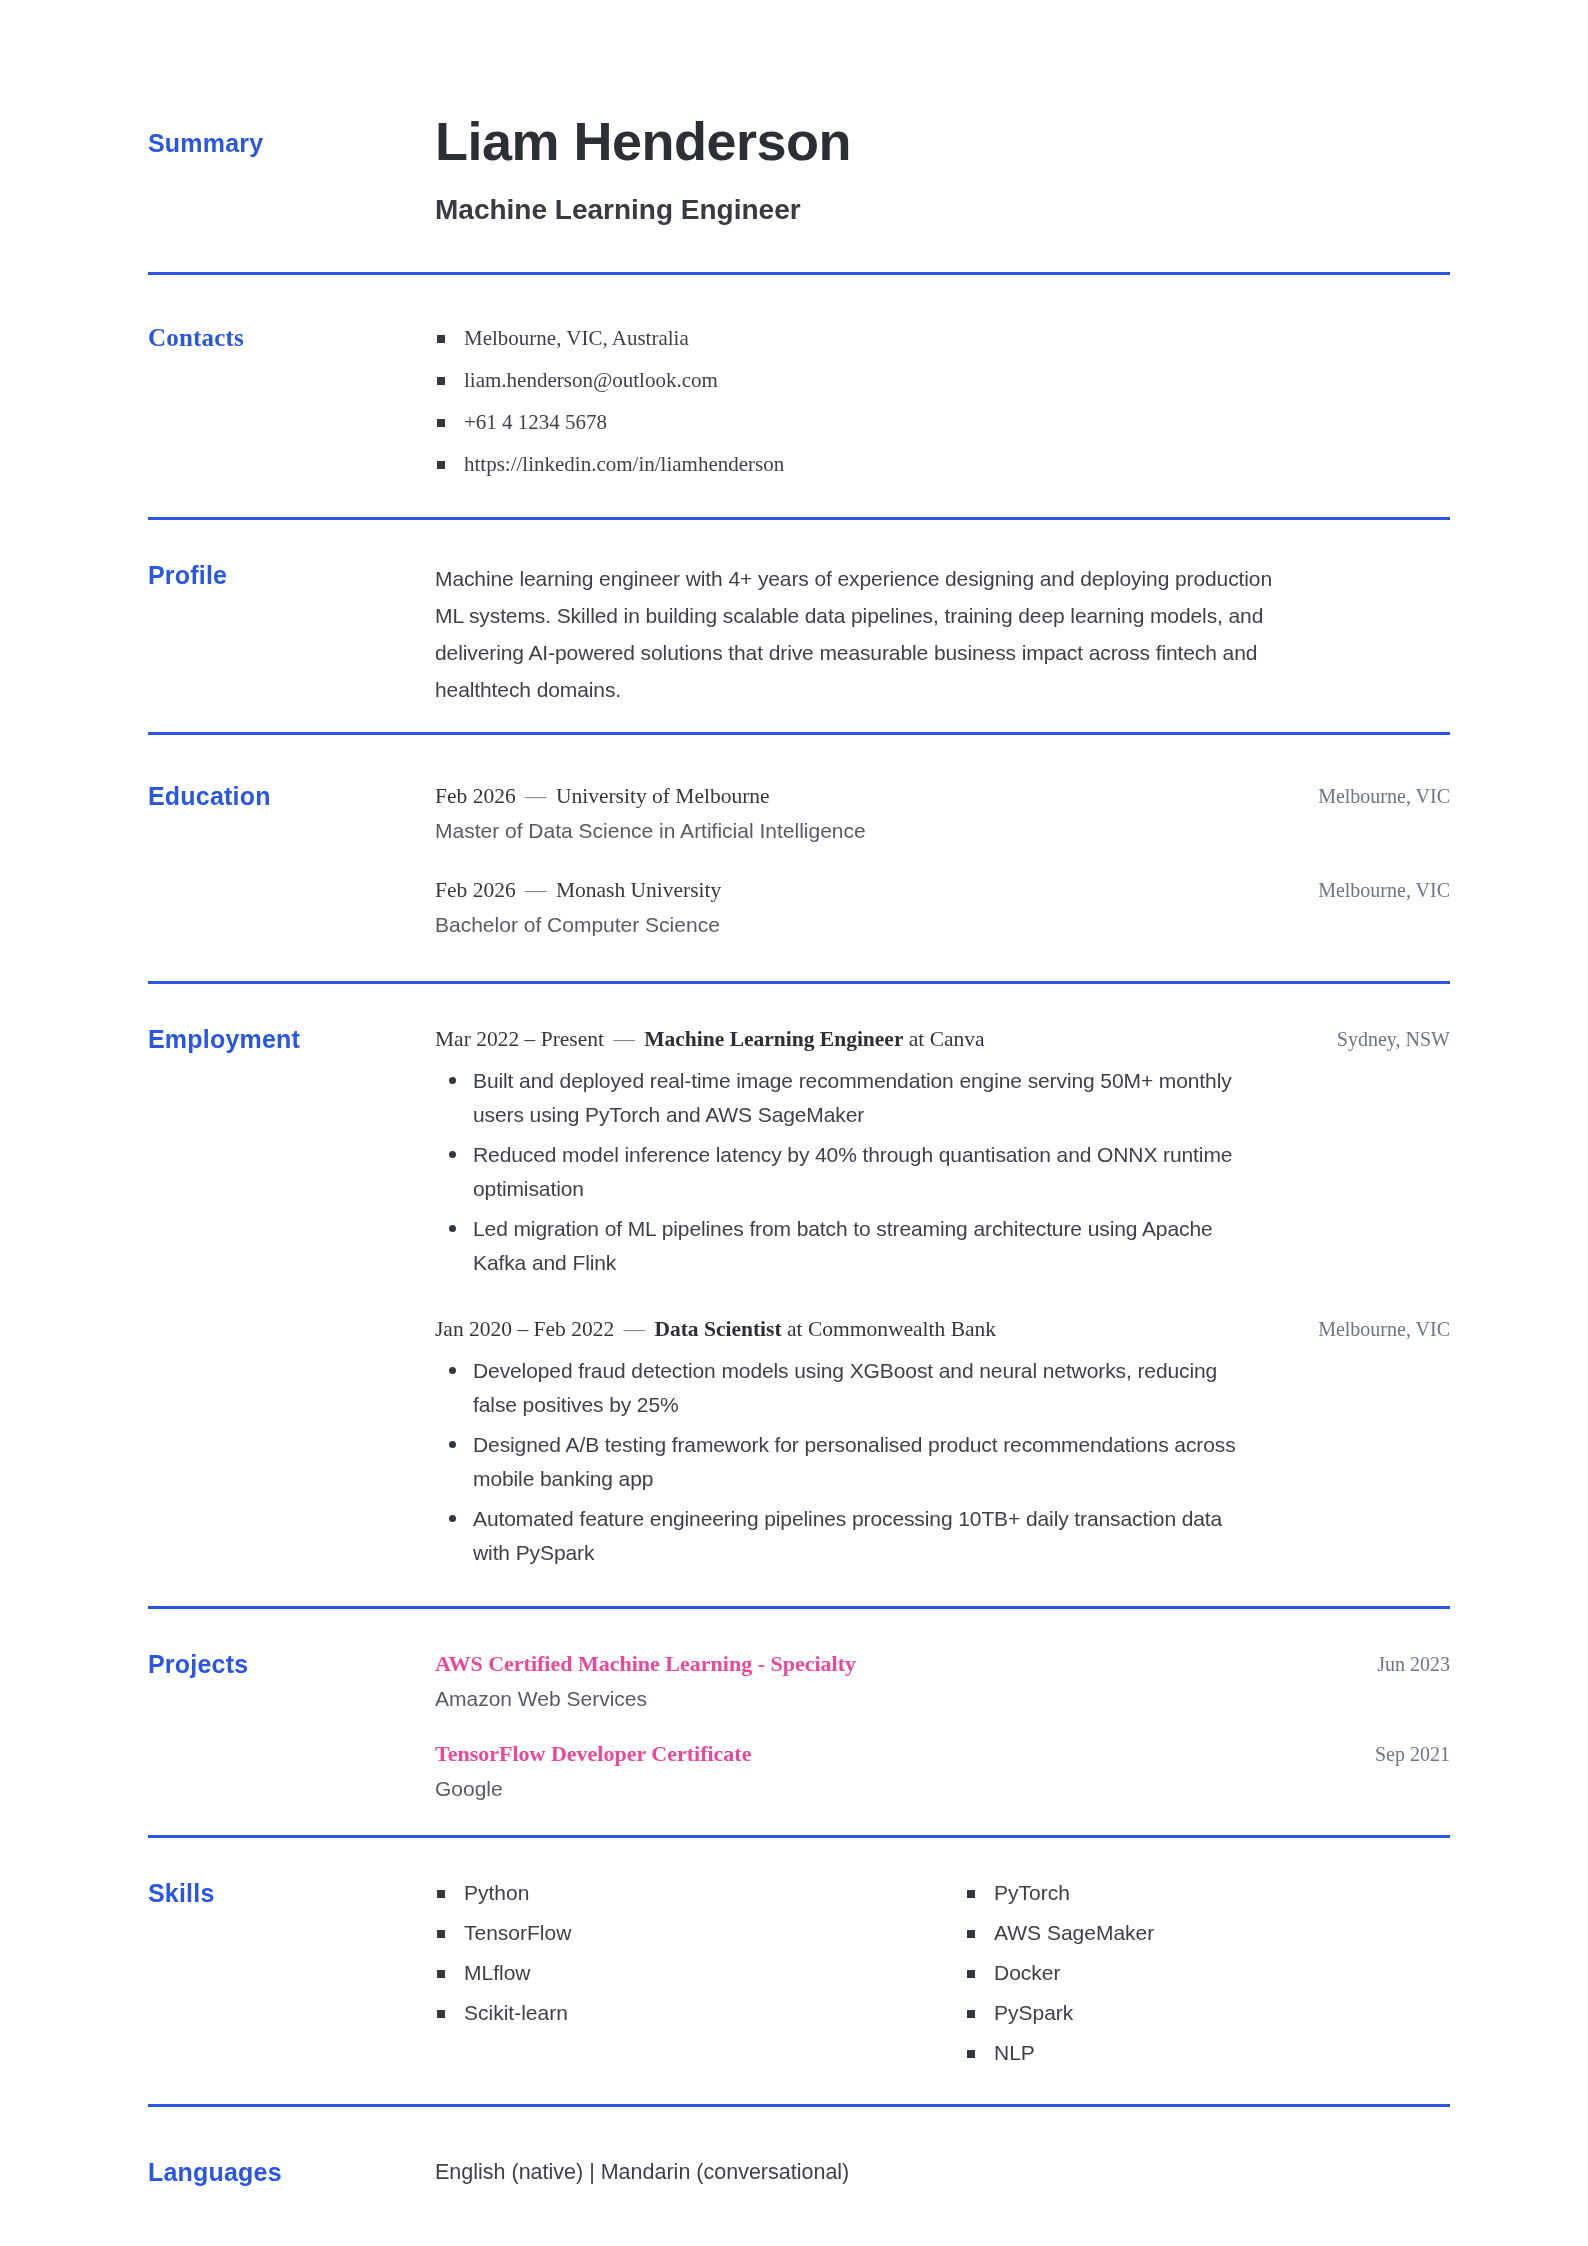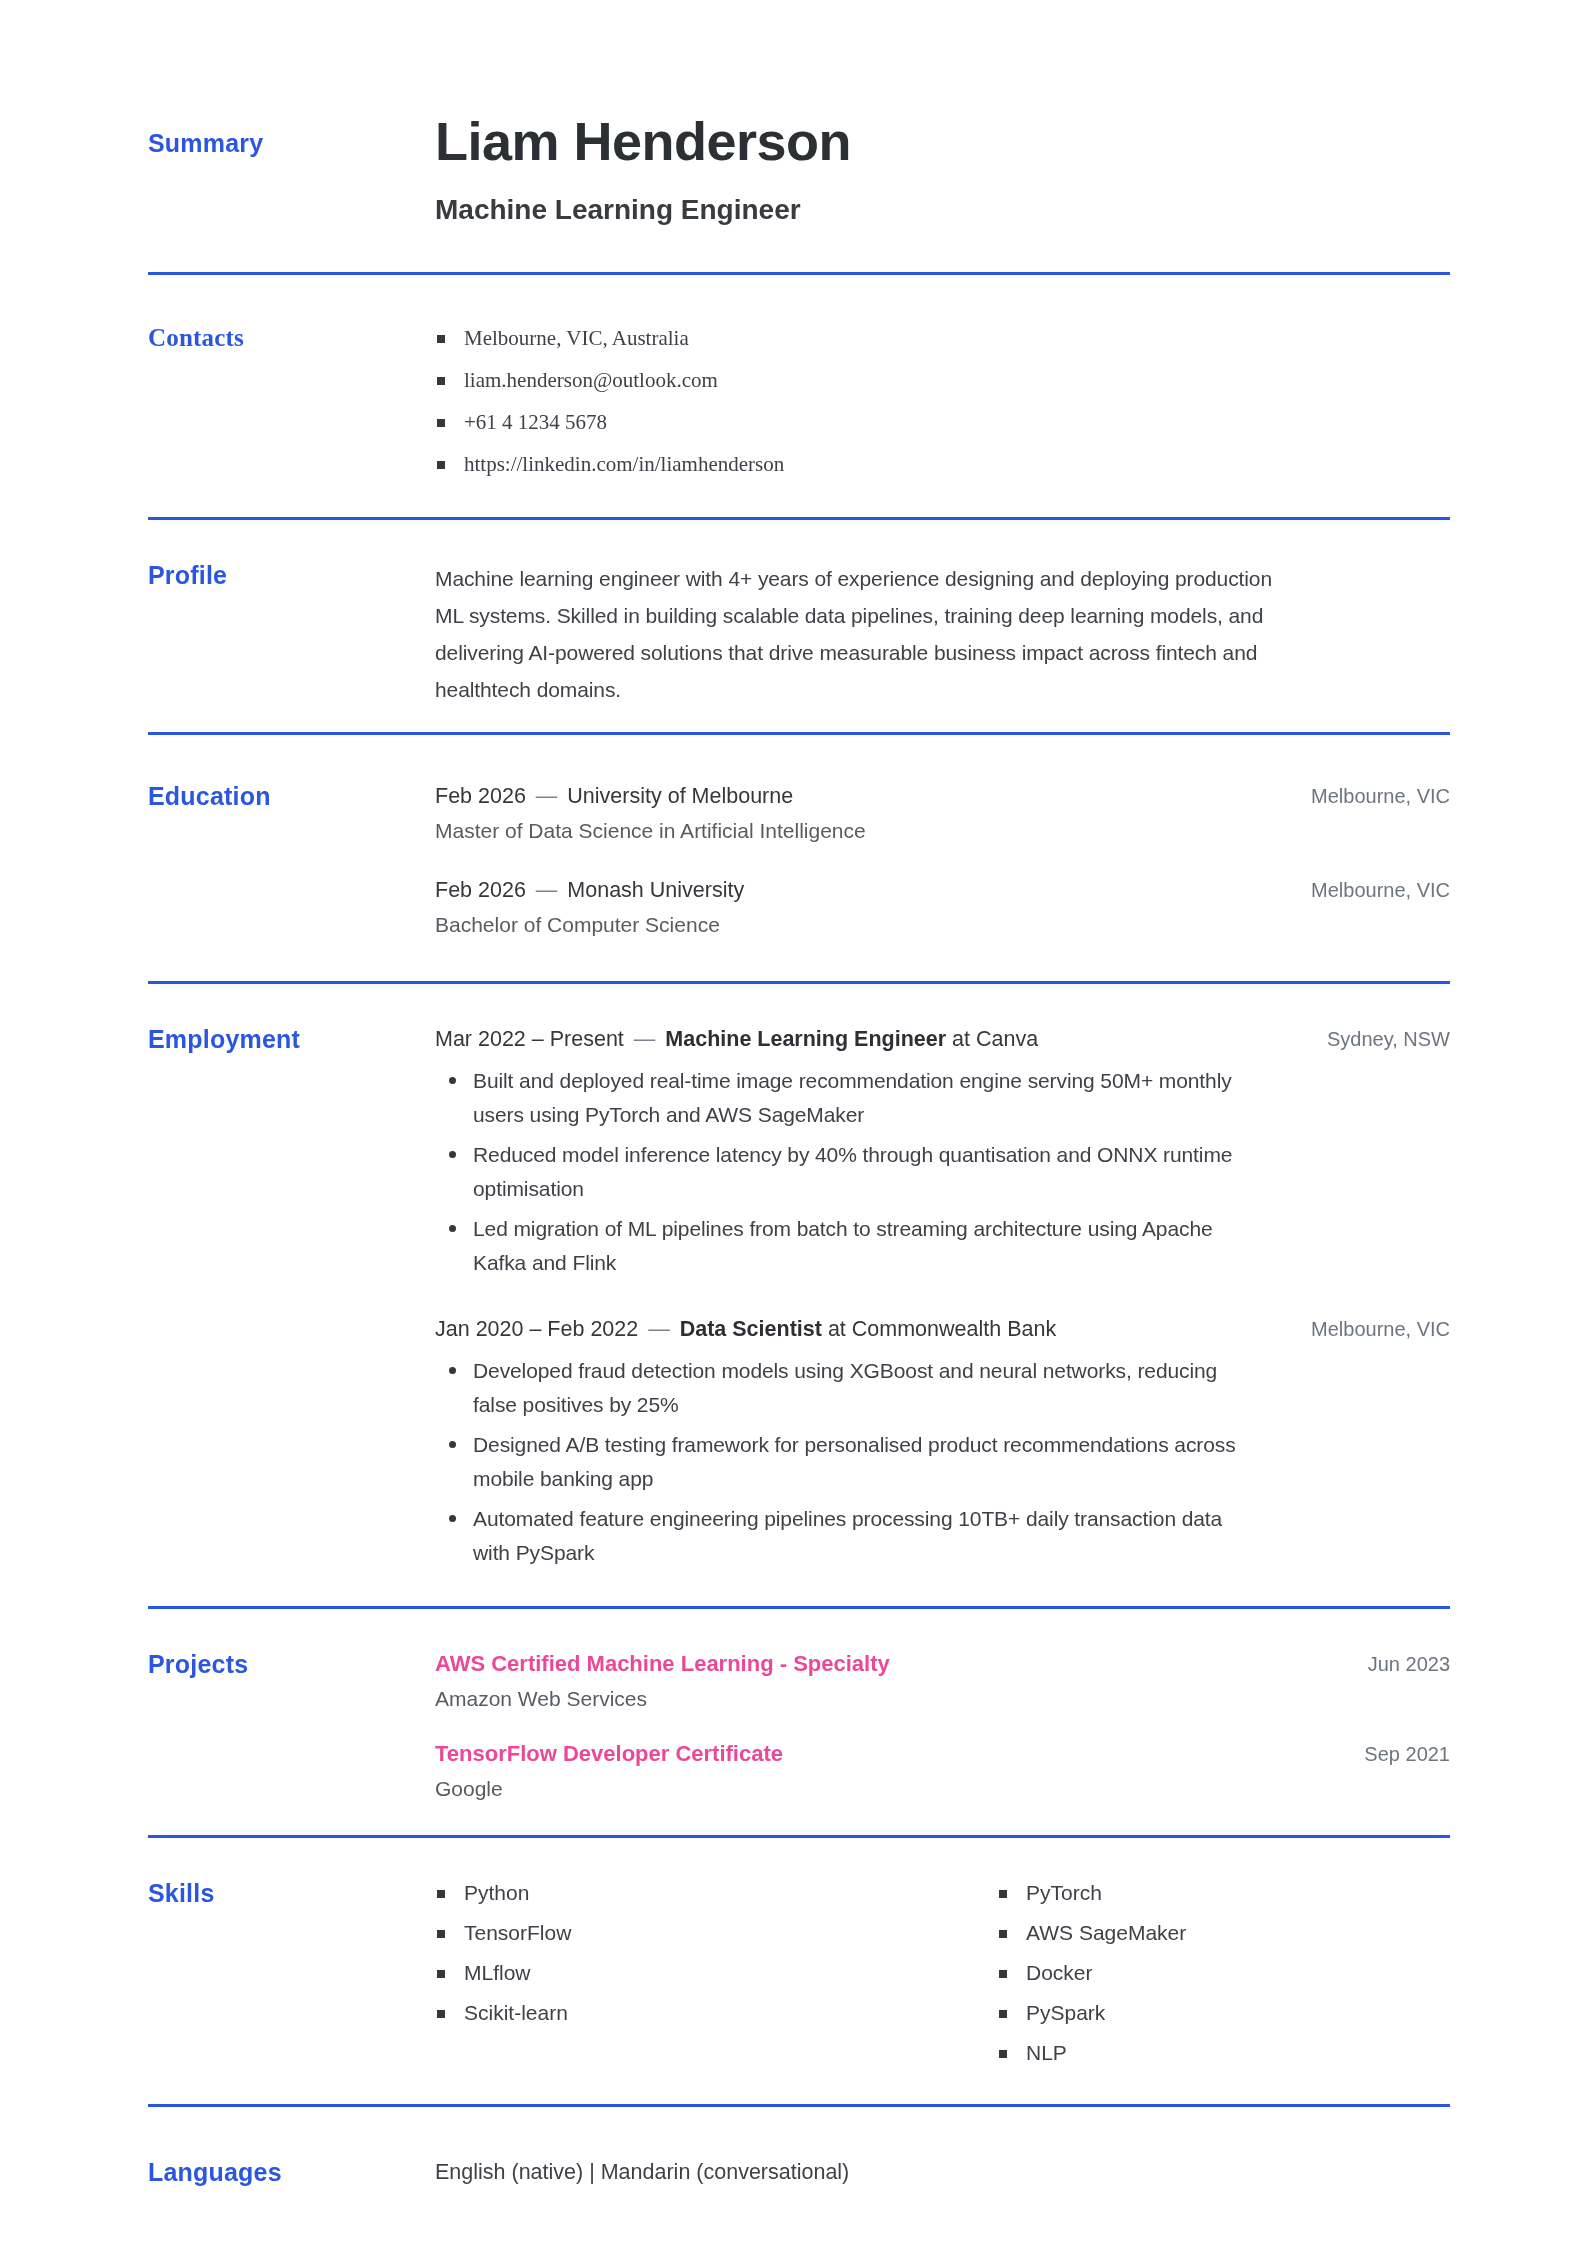--- a/index.html
+++ b/index.html
@@ -40,21 +40,21 @@
   }
 
   
   .sec-profile { padding:40px 0 24px 0; }
   .profile-text { font-size:21px; line-height:37px; color:#3e4248; max-width:870px; letter-spacing:-0.1px; }
 
   
   .sec-education { padding:46px 0 40px 0; }
   .edu-entry { margin-bottom:28px; }
   .edu-entry:last-child { margin-bottom:0; }
-  .row { display:flex; justify-content:space-between; align-items:baseline; }
+  .row { display:flex; justify-content:space-between; align-items:baseline;font-family:Liberation Serif, serif; }
   .edu-head { font-size:21.5px; line-height:30px; color:#34373c; }
   .dash { color:#7d838c; padding:0 4px; }
   .meta { font-size:20px; color:#6d757f; white-space:nowrap; padding-left:20px; }
   .sub-line { font-size:21px; line-height:32px; color:#575c63; margin-top:4px; }
 
   
   .sec-employment { padding:40px 0 36px 0; }
   .job { margin-bottom:34px; }
   .job:last-child { margin-bottom:0; }
   .job-head-left { font-size:21.5px; line-height:30px; color:#34373c; }
@@ -69,21 +69,21 @@
   .bullet-text { max-width:772px; letter-spacing:-0.1px; }
 
   
   .sec-projects { padding:40px 0 30px 0; }
   .proj-entry { margin-bottom:24px; }
   .proj-entry:last-child { margin-bottom:0; }
   .proj-title { font-size:22px; font-weight:bold; line-height:30px; color:#ec4899; }
 
   
   .sec-skills { padding:40px 0 36px 0; }
-  .skills-cols { display:grid; grid-template-columns:530px 1fr;gap:32px; }
+  .skills-cols { display:grid; grid-template-columns:530px 1fr; }
   .skill-list li { display:flex; align-items:center; font-size:21px; line-height:30px; margin-bottom:10px; color:#3e4248; }
   .skill-list li:last-child { margin-bottom:0; }
 
   
   .sec-languages { padding:50px 0 0 0; border-bottom:none; }
   .lang-text { font-size:21.5px; line-height:30px; color:#3e4248; }
 </style>
 </head>
 <body>
 

